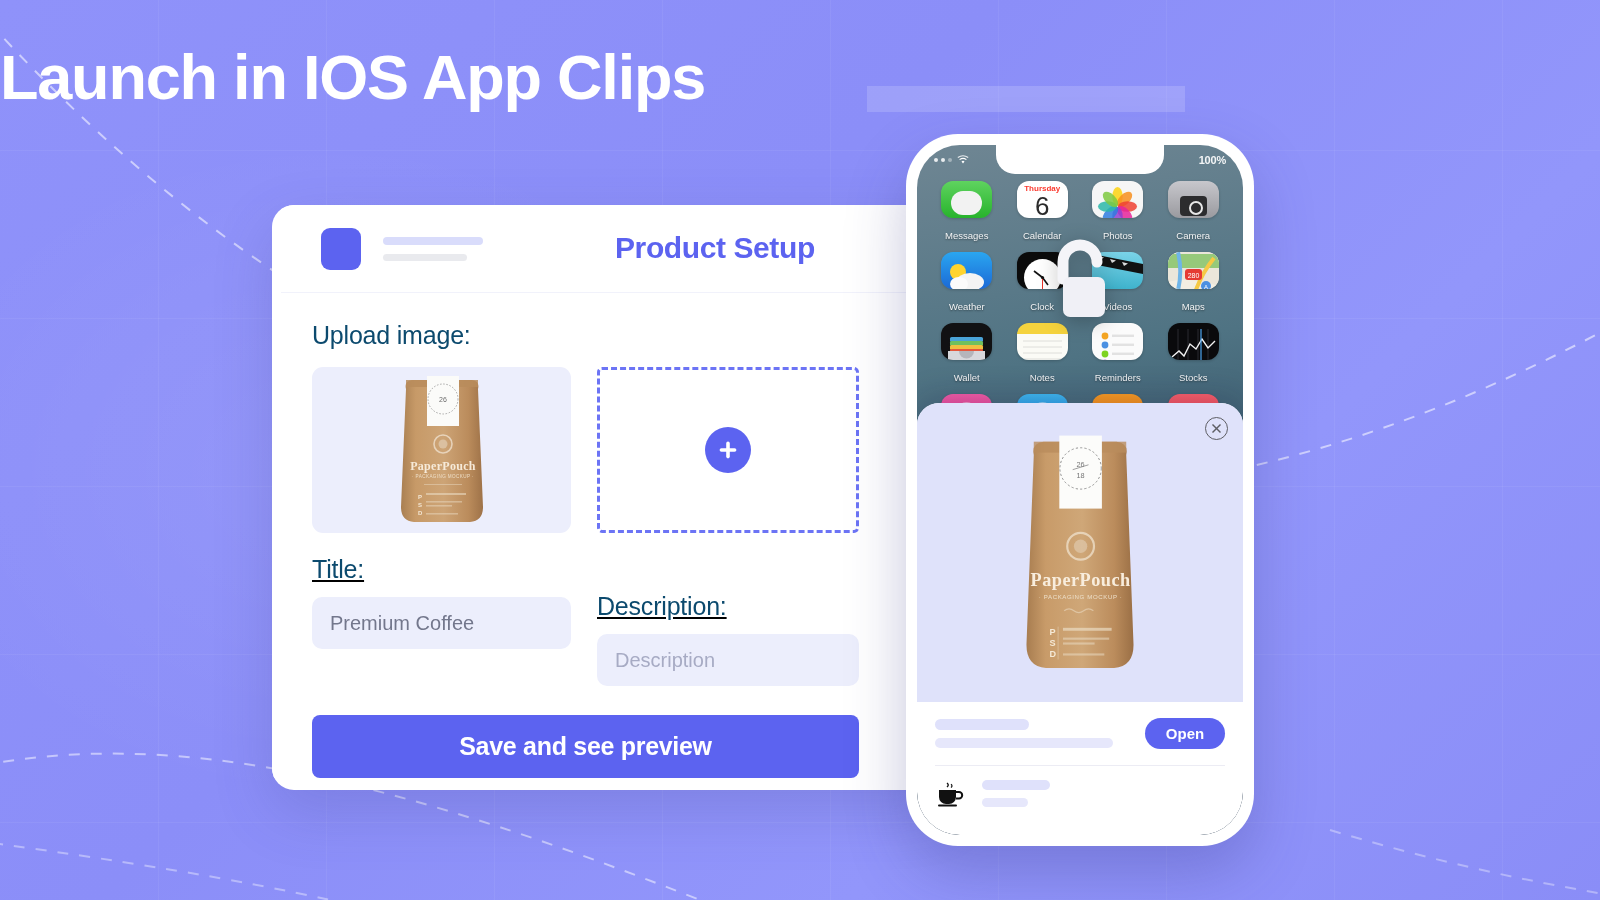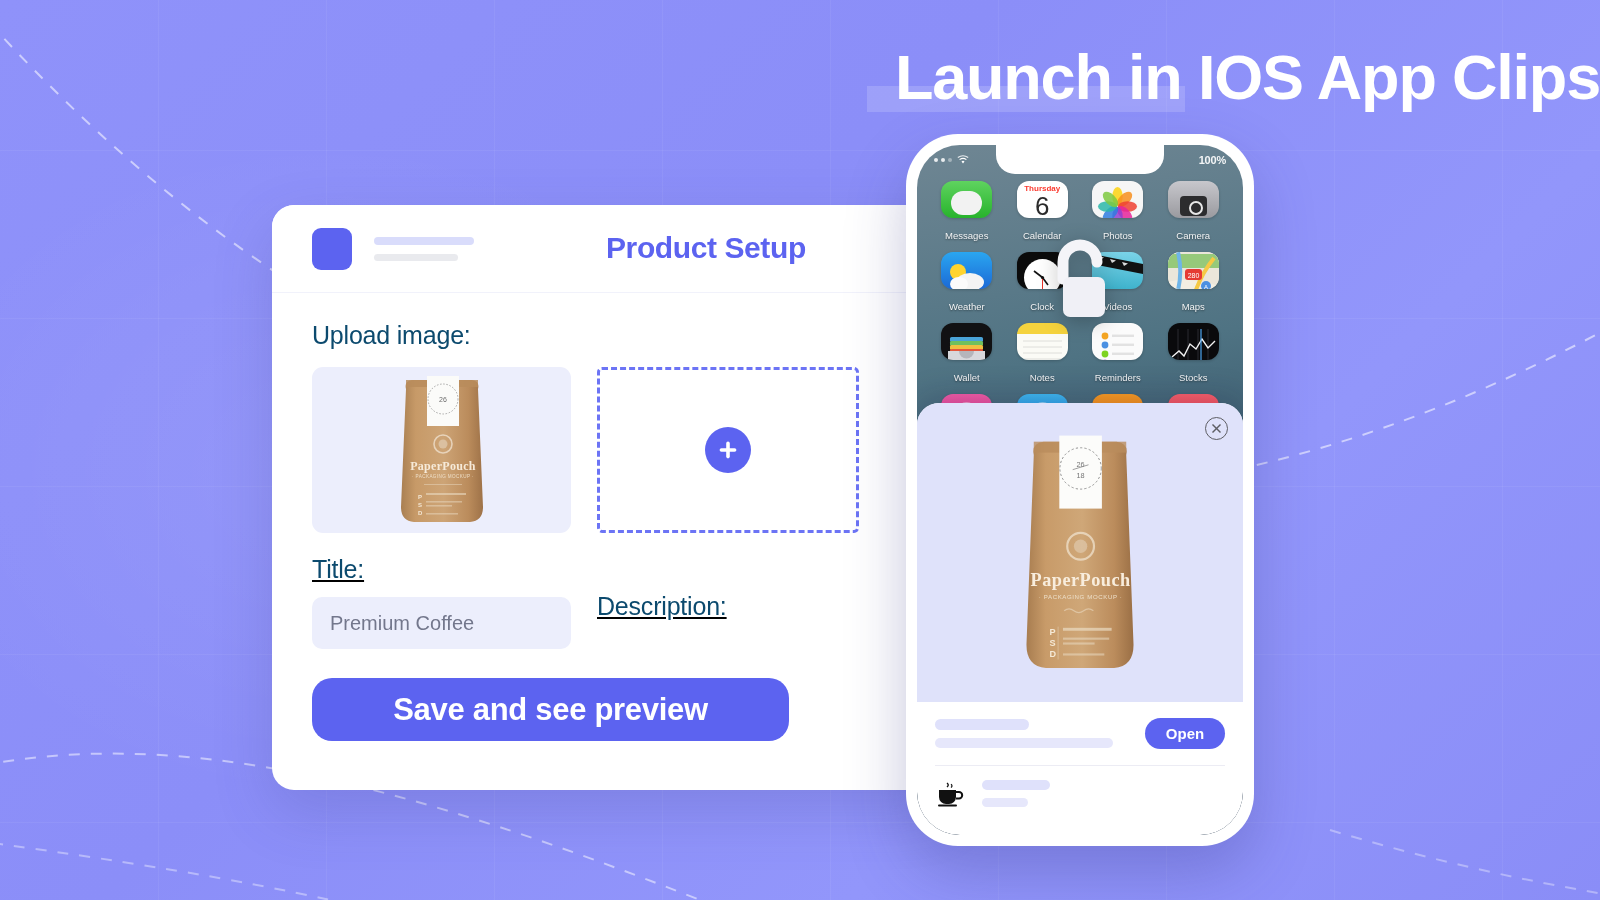--- a/index.html
+++ b/index.html
@@ -43,21 +43,21 @@
     background: radial-gradient(ellipse at center, rgba(255,255,255,0.07), rgba(255,255,255,0) 68%);
     pointer-events: none;
   }
 
   
   .headline-wrap {
     position: absolute;
     top: 38px;
     left: 0;
     width: 1600px;
-    text-align: right;
+    text-align: left;
     pointer-events: none;
   }
   .headline-band {
     position: absolute;
     left: 867px;
     top: 48px;
     width: 318px;
     height: 26px;
     background: rgba(255,255,255,0.16);
   }
@@ -83,20 +83,21 @@
     overflow: hidden;
   }
   .card-header {
     position: relative;
     height: 88px;
     background: #ffffff;
     border-bottom: 1px solid #f1f2fb;
     display: flex;
     align-items: center;
     padding-left: 40px;
+    margin-left: 9px;
   }
   .header-logo {
     width: 40px; height: 42px;
     background: #5c63f0;
     border-radius: 9px;
     flex: 0 0 auto;
   }
   .header-lines {
     margin-left: 22px;
     display: flex;
@@ -180,28 +181,28 @@
     border-radius: 10px;
     padding: 0 18px;
     font-family: "Liberation Sans", sans-serif;
     font-size: 20px;
     color: #73778c;
   }
   .text-input::placeholder { color: #a7abc4; }
 
   .save-btn {
     margin-top: 29px;
-    width: 477px;
+    width: 547px;
     height: 63px;
     background: #5c63f0;
     border: none;
-    border-radius: 20px;
+    border-radius: 8px;
     color: #ffffff;
     font-family: "Liberation Sans", sans-serif;
-    font-size: 31px;
+    font-size: 25px;
     font-weight: bold;
     letter-spacing: -0.3px;
     cursor: pointer;
   }
 
   
   .phone {
     position: absolute;
     left: 906px;
     top: 134px;
@@ -457,20 +458,21 @@
         </div>
       </div>
 
       <div class="inputs-row">
         <div class="input-col">
           <div class="field-label">Title:</div>
           <input class="text-input" type="text" value="Premium Coffee" style="">
         </div>
         <div class="input-col wide">
           <div class="field-label">Description:</div>
+          <input class="text-input" type="text" placeholder="Description" style="">
         </div>
       </div>
 
       <button class="save-btn">Save and see preview</button>
     </div>
   </div>
 
   <div class="phone">
     <div class="phone-screen">
 

